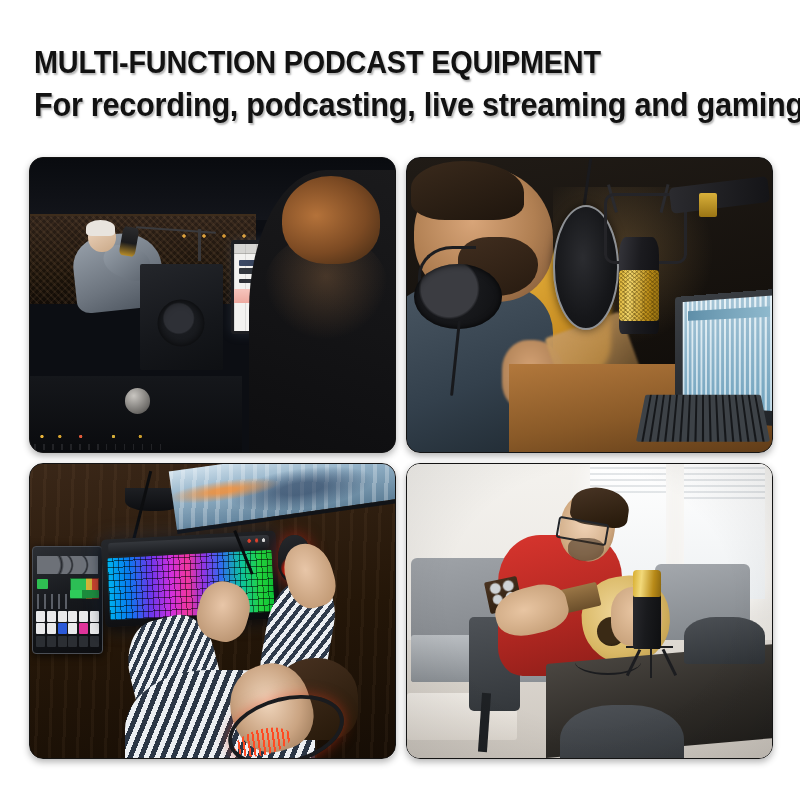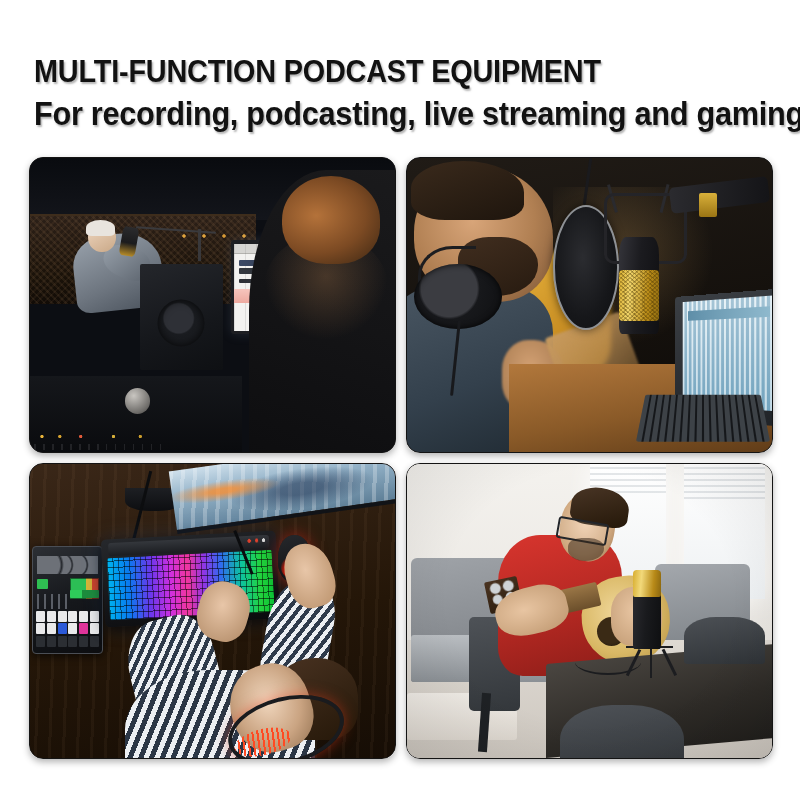--- a/index.html
+++ b/index.html
@@ -13,21 +13,21 @@
     height: 800px;
     overflow: hidden;
     font-family: "Liberation Sans", sans-serif;
     position: relative;
   }
 
   
   .heading {
     position: absolute;
     left: 34px;
-    top: 53px;
+    top: 44px;
     width: 760px;
   }
   .title-line-1 {
     font-family: "Liberation Sans", sans-serif;
     font-weight: bold;
     font-size: 31px;
     line-height: 38px;
     letter-spacing: -0.2px;
     color: #121212;
     transform: scaleX(0.93);

